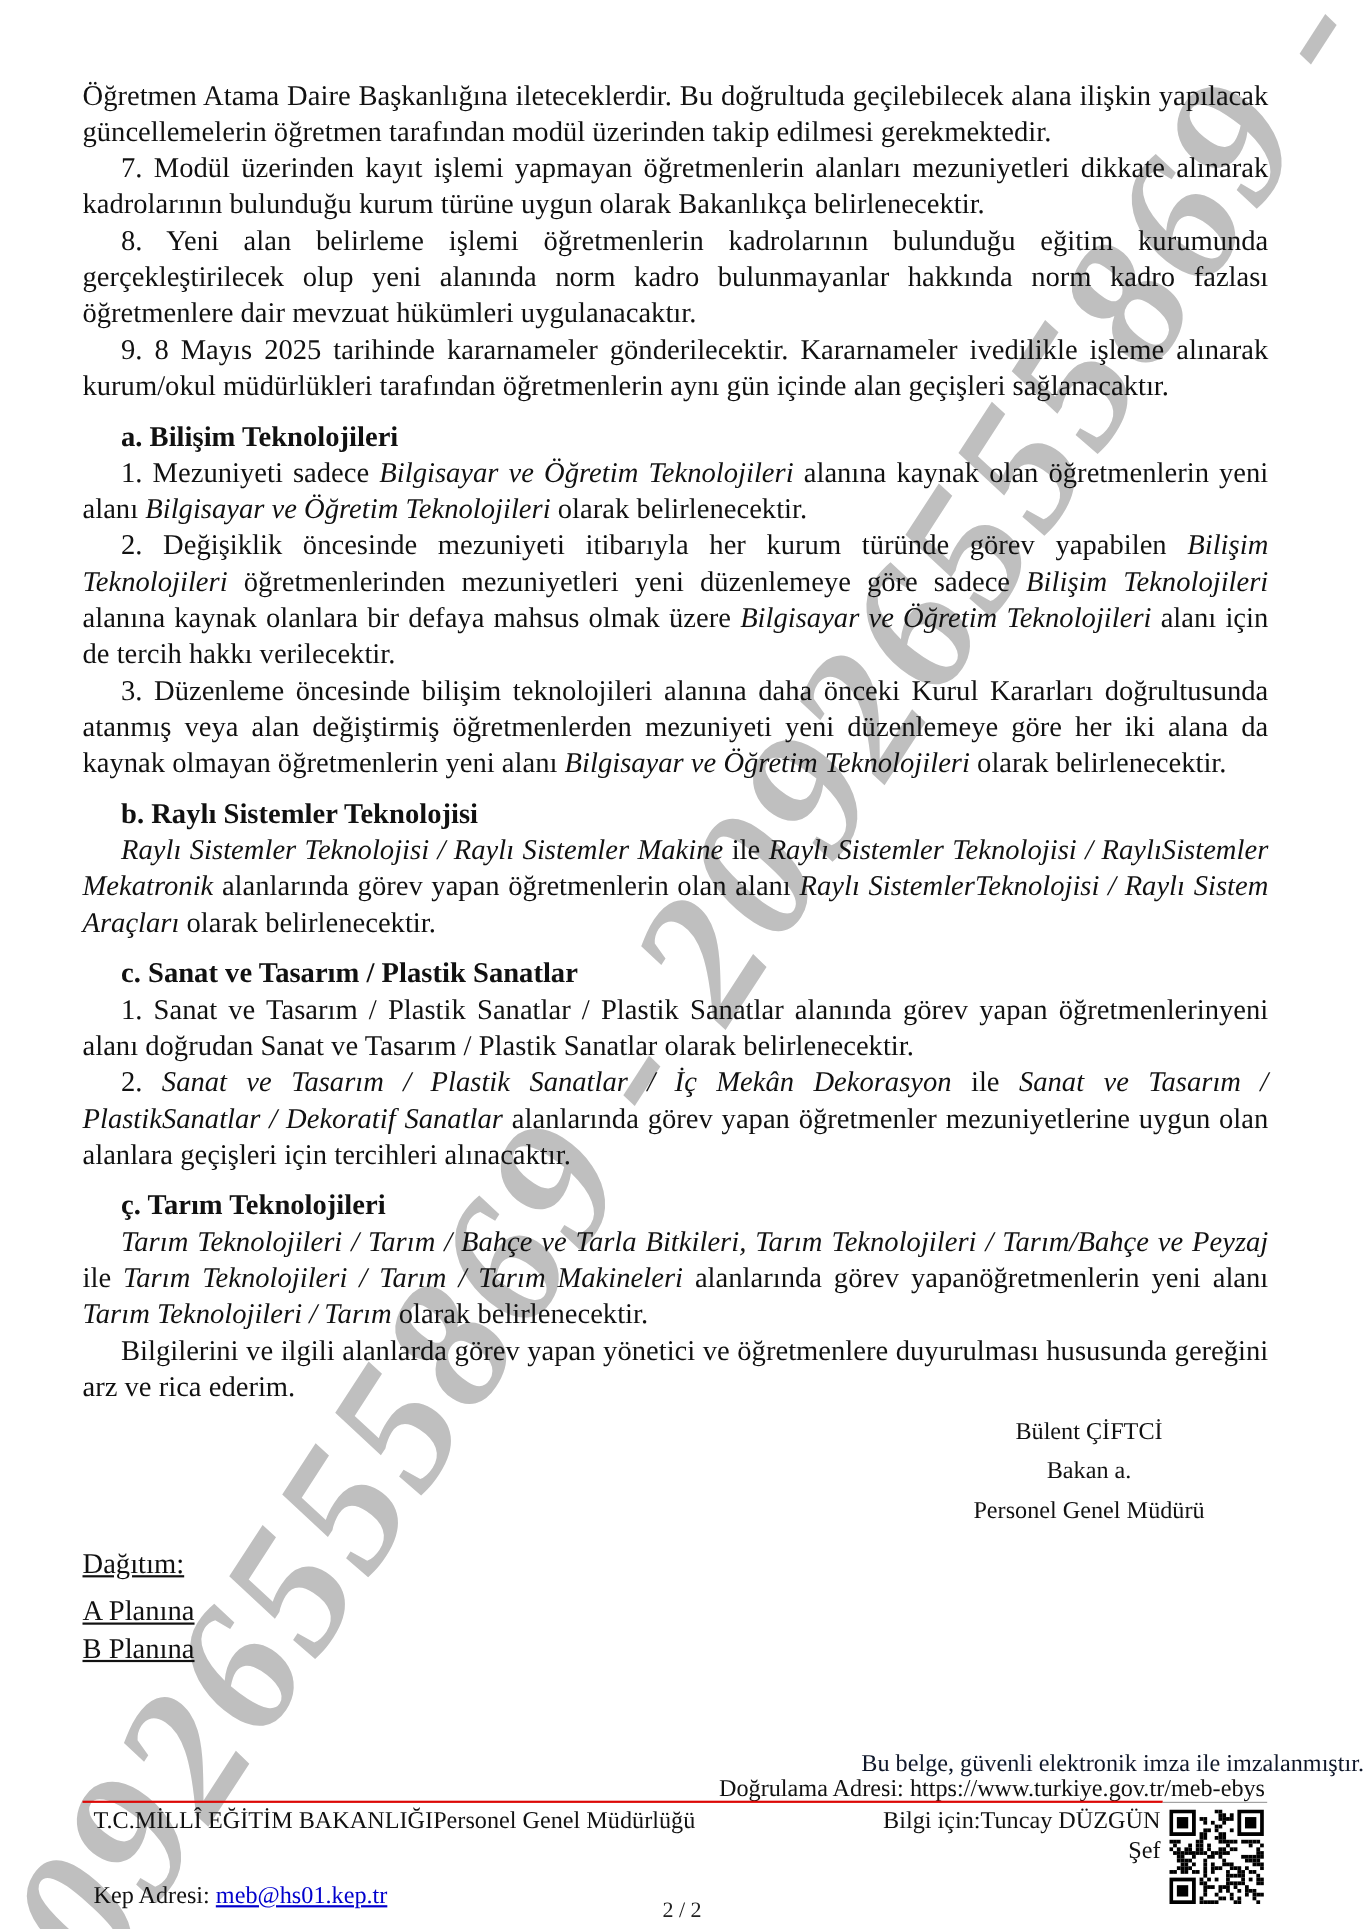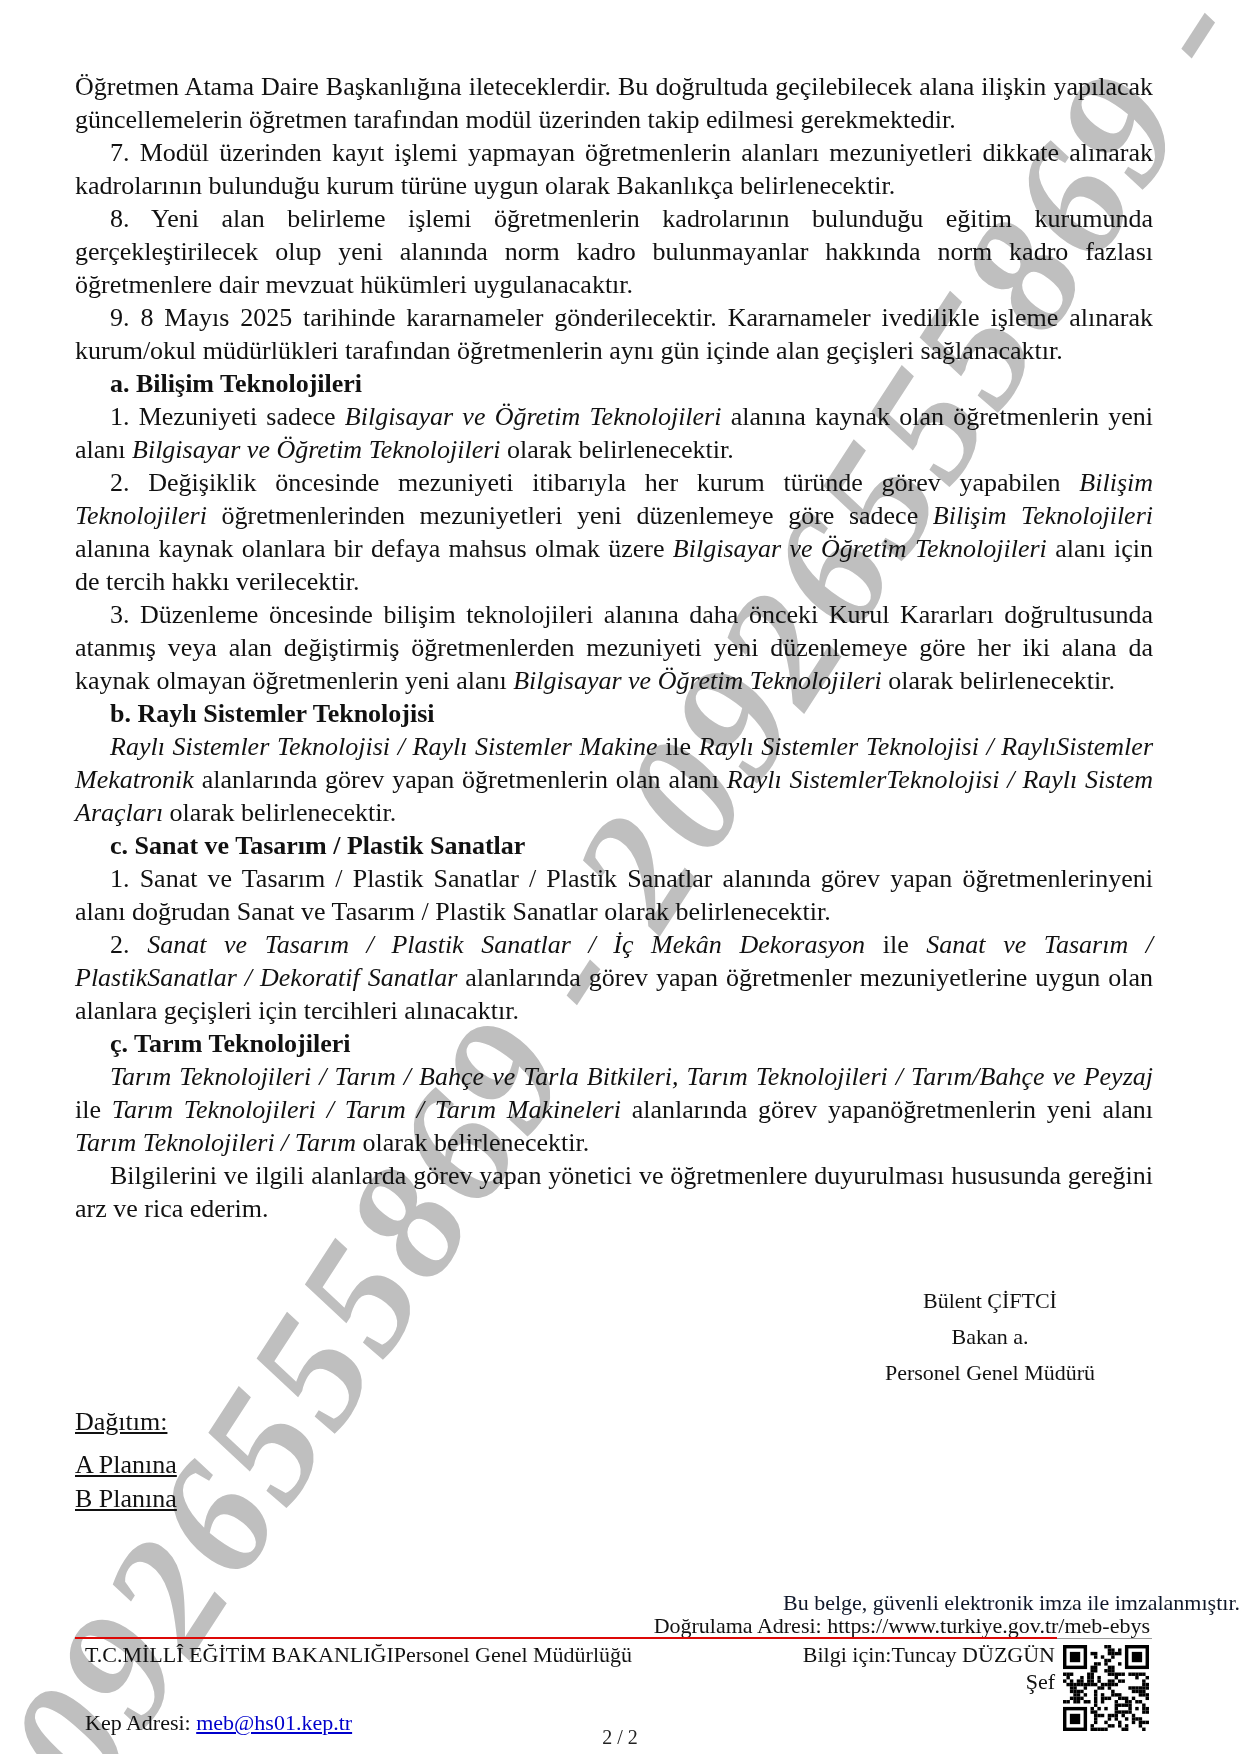--- a/index.html
+++ b/index.html
@@ -15,21 +15,21 @@
     font-weight:bold;font-style:italic;font-size:165px;letter-spacing:6px;
     color:#bfbfbf;transform:rotate(-57deg);transform-origin:0 0;
   }
   
   .doc-body{
     position:absolute;left:75px;top:70px;width:1078px;z-index:1;
     font-size:26px;line-height:33px;text-align:justify;
   }
   .doc-body p{margin:0;text-align:justify;}
   .doc-body p.indent{text-indent:35px;}
-  .doc-body p.heading{text-indent:35px;font-weight:bold;}
+  .doc-body p.heading{text-indent:35px;font-weight:bold;margin-top:13px;}
   .doc-body em{font-style:italic;}
   
   .signature{
     position:absolute;left:820px;top:1283px;width:340px;z-index:1;
     font-size:22px;line-height:36px;text-align:center;
   }
   .signature div{white-space:nowrap;}
   
   .distribution{position:absolute;left:75px;top:1405px;z-index:1;font-size:26px;text-decoration:underline;}
   .distribution .dist-label{line-height:34px;margin-bottom:9px;}

